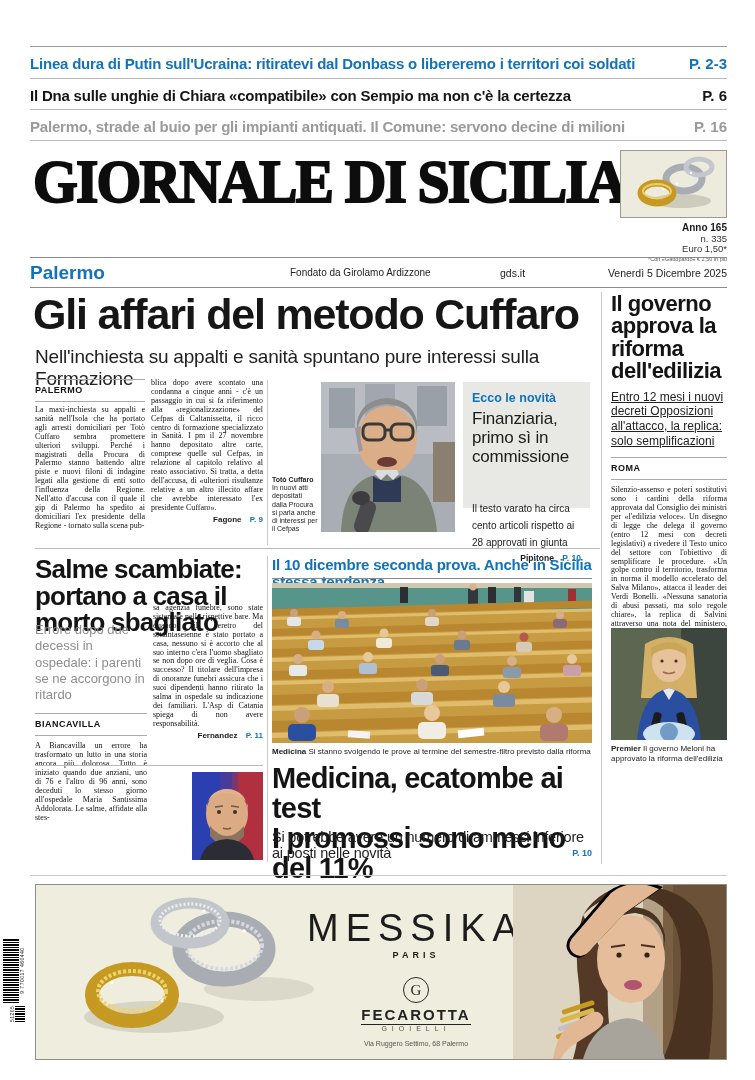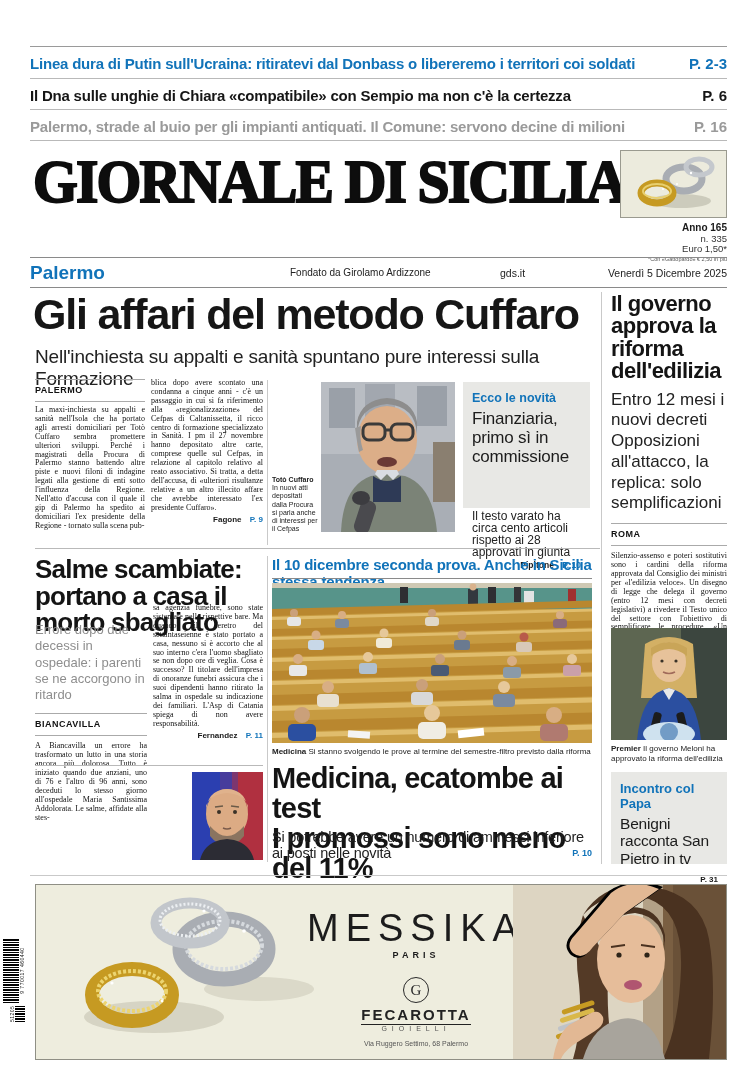--- a/index.html
+++ b/index.html
@@ -51,21 +51,21 @@
   .byline { text-align:right; font-size:8px; font-weight:bold; margin-top:2px; }
   .pref { color:#1173b9; font-weight:bold;padding-left:6px; }
   .caption { font-size:7px; line-height:8.2px; color:#222; }
   .caption b { font-weight:bold; }
 
   .graybox { background:#e8e8e5; padding:9px 9px; }
   .box-kicker { color:#1173b9; font-weight:bold; font-size:12.5px; }
   .box-hl { font-size:17px; line-height:1.12; color:#1c1c1c; letter-spacing:-0.2px; }
 
   .rc-hl { font-size:22px; font-weight:800; letter-spacing:-0.5px; line-height:1.02; color:#141414; }
-  .rc-sub { font-size:17px; line-height:1.22; color:#222; }
+  .rc-sub { font-size:12px; line-height:1.22; color:#222;text-decoration:underline; }
 
   .salme-hl { font-size:26px; font-weight:800; letter-spacing:-0.8px; line-height:1.02; color:#141414; }
   .salme-sub { font-size:13px; line-height:1.25; color:#8e8e8e; }
 
   .med-kicker { color:#1173b9; font-weight:bold; font-size:15px; letter-spacing:-0.2px; }
   .med-hl { font-size:29px; font-weight:800; letter-spacing:-0.8px; line-height:1.04; color:#141414; }
   .med-sub { font-size:14.5px; color:#222; letter-spacing:-0.2px; }
 
   .int-kicker { color:#1173b9; font-weight:bold; font-size:13.5px; }
   .int-hl { font-size:14.5px; font-weight:800; line-height:1.12; letter-spacing:-0.2px; }
@@ -187,21 +187,21 @@
       <path d="M52 94 Q66 104 80 94 L80 120 L52 120 Z" fill="#2e3a56"></path>
       <path d="M54 92 L60 98 L66 92 L72 98 L78 92 L76 88 L56 88 Z" fill="#d9dde2"></path>
       <rect x="36" y="118" width="16" height="34" rx="7" transform="rotate(18 44 135)" fill="#4a4a4e"></rect>
       <ellipse cx="40" cy="116" rx="9" ry="7" fill="#3c3c40"></ellipse>
     </svg>
   </div>
 
   <div class="abs graybox" style="left:463px; top:382px; width:127px; height:126px;">
     <div class="box-kicker">Ecco le novità</div>
     <div class="box-hl" style="margin-top:4px;">Finanziaria, primo sì in commissione</div>
-    <div style="font-size:12px; line-height:12px; margin-top:44px; color:#222;">Il testo varato ha circa cento articoli rispetto ai 28 approvati in giunta</div>
+    <div style="font-size:10px; line-height:17px; margin-top:34px; color:#222;">Il testo varato ha circa cento articoli rispetto ai 28 approvati in giunta</div>
     <div class="byline" style="font-size:8.5px;">
       <span>Pipitone</span>
       <span class="pref">P. 10</span>
     </div>
   </div>
 
   <div class="vr" style="left:601px; top:292px; height:572px;"></div>
 
   <div class="abs" style="left:611px; top:293px; width:116px;">
     <div class="rc-hl">Il governo approva la riforma dell'edilizia</div>
@@ -229,27 +229,20 @@
       <rect x="68" y="84" width="8" height="28" rx="3" transform="rotate(-14 72 98)" fill="#1c1c1c"></rect>
       <ellipse cx="58" cy="106" rx="26" ry="12" fill="#cfe2ef"></ellipse>
       <circle cx="58" cy="104" r="9" fill="#4a7fb5" opacity="0.7"></circle>
     </svg>
   </div>
   <div class="abs caption" style="left:611px; top:744px; width:116px; font-size:8px; line-height:9.5px;">
     <b>Premier</b>
     <span>Il governo Meloni ha approvato la riforma dell'edilizia</span>
   </div>
 
-  <div class="abs graybox" style="left:611px; top:772px; width:116px; height:92px;">
-    <div class="box-kicker" style="font-size:13px;">Incontro col Papa</div>
-    <div class="box-hl" style="font-size:15.5px; margin-top:4px;">Benigni racconta San Pietro in tv</div>
-    <div class="byline" style="font-size:8px; margin-top:8px;">
-      <span>P. 31</span>
-    </div>
-  </div>
 
   <div class="hr" style="left:35px; top:548px; width:565px;"></div>
 
   <div class="abs" style="left:35px; top:556px; width:235px;">
     <div class="salme-hl">Salme scambiate: portano a casa il morto sbagliato</div>
   </div>
   <div class="abs" style="left:35px; top:622px; width:112px;">
     <div class="salme-sub">Errore dopo due decessi in ospedale: i parenti se ne accorgono in ritardo</div>
     <div class="kicker" style="margin-top:10px;">BIANCAVILLA</div>
     <div class="body-serif" style="margin-top:6px;">A Biancavilla un errore ha trasformato un lutto in una storia ancora più dolorosa. Tutto è iniziato quando due anziani, uno di 76 e l'altro di 96 anni, sono deceduti lo stesso giorno all'ospedale Maria Santissima Addolorata. Le salme, affidate alla stes-</div>

